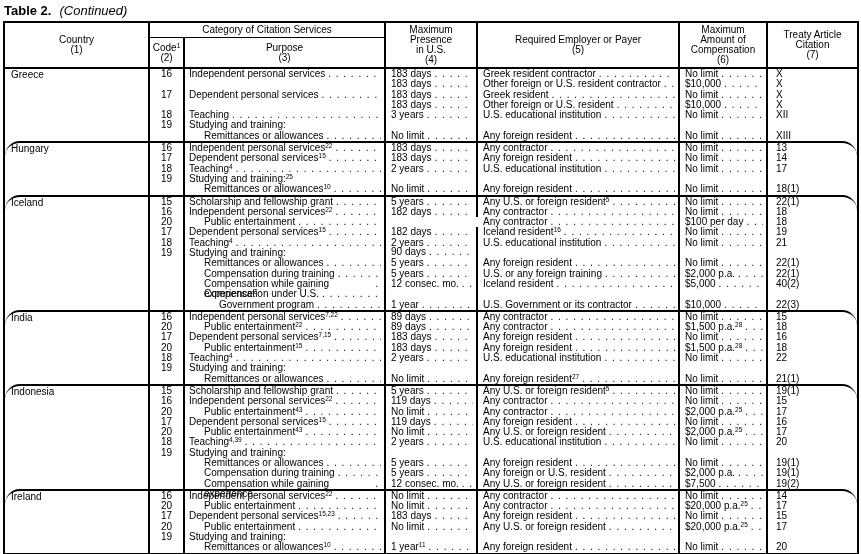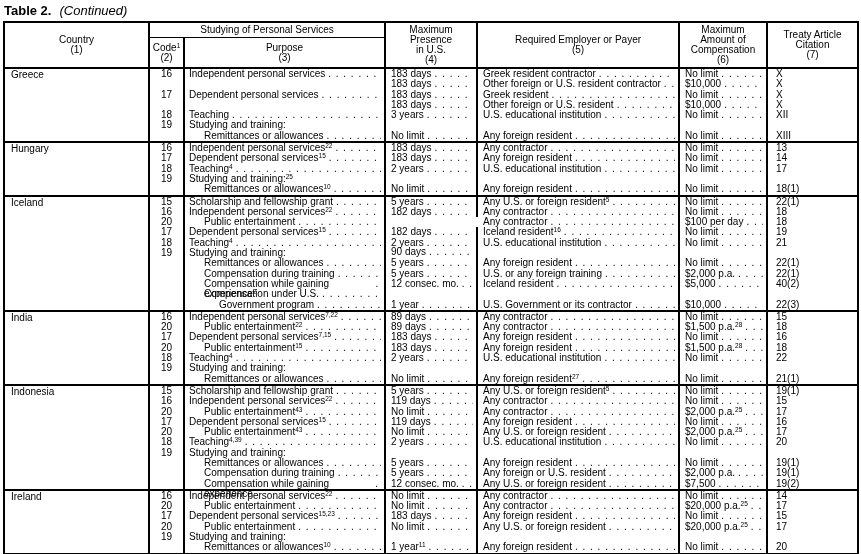--- a/index.html
+++ b/index.html
@@ -27,21 +27,21 @@
   .h-spanner { grid-column:2/4; grid-row:1; border-bottom:1px solid #000; }
   .h-code    { grid-column:2; grid-row:2; }
   .h-purpose { grid-column:3; grid-row:2; }
   .h-presence{ grid-column:4; grid-row:1/3; }
   .h-employer{ grid-column:5; grid-row:1/3; }
   .h-comp    { grid-column:6; grid-row:1/3; }
   .h-cit     { grid-column:7; grid-row:1/3; border-right:none; }
 
   
   .section { grid-auto-rows:10.3px; }
-  .section + .section { border-top:2px solid #000; }
+  .section + .section { border-top:2px solid #000;border-radius:15px; }
   .cell {
     border-right:2px solid #000; font-size:10px; line-height:10.3px;
     display:flex; align-items:baseline;
   }
   .country-cell { padding:1px 20px 0 6px; display:block; }
   .code-cell { display:block; text-align:center; padding-top:0; }
   .purpose-cell { padding-left:4px; }
   .presence-cell, .employer-cell, .comp-cell { padding-left:5px; }
   .cit-cell { border-right:none; padding-left:8px; display:block; }
   .lead { flex:1 1 6px; overflow:hidden; white-space:nowrap; margin:0 3px 0 3px; min-width:0; }
@@ -59,21 +59,21 @@
     <span class="t-label">Table 2.</span><span class="t-note">(Continued)</span>
   </div>
 
   <div class="tbl">
     <div class="hdr grid7">
       <div class="hcell h-country">
         <div>Country</div>
         <div>(1)</div>
       </div>
       <div class="hcell h-spanner">
-        <div>Studying of Personal Services</div>
+        <div>Category of Citation Services</div>
       </div>
       <div class="hcell h-code">
         <div>Code<sup>1</sup></div>
         <div>(2)</div>
       </div>
       <div class="hcell h-purpose">
         <div>Purpose</div>
         <div>(3)</div>
       </div>
       <div class="hcell h-presence">

